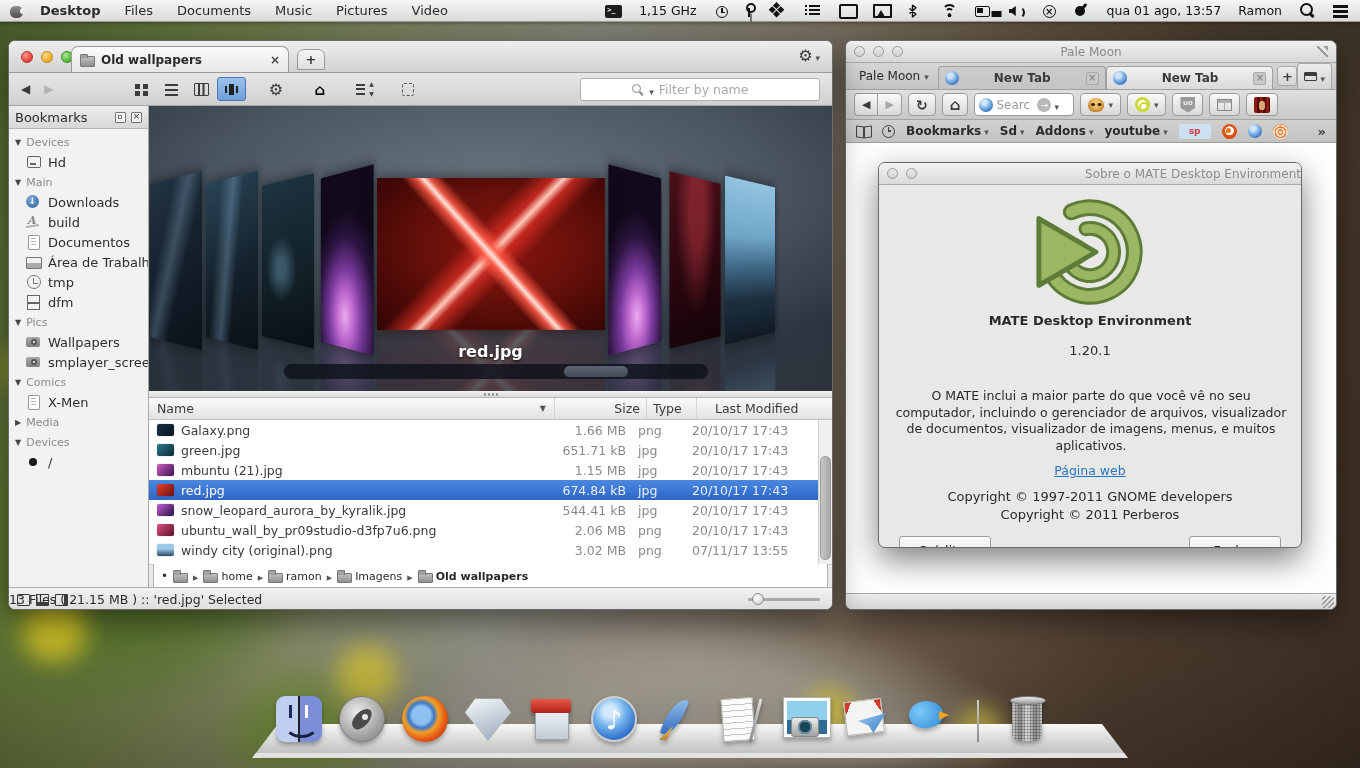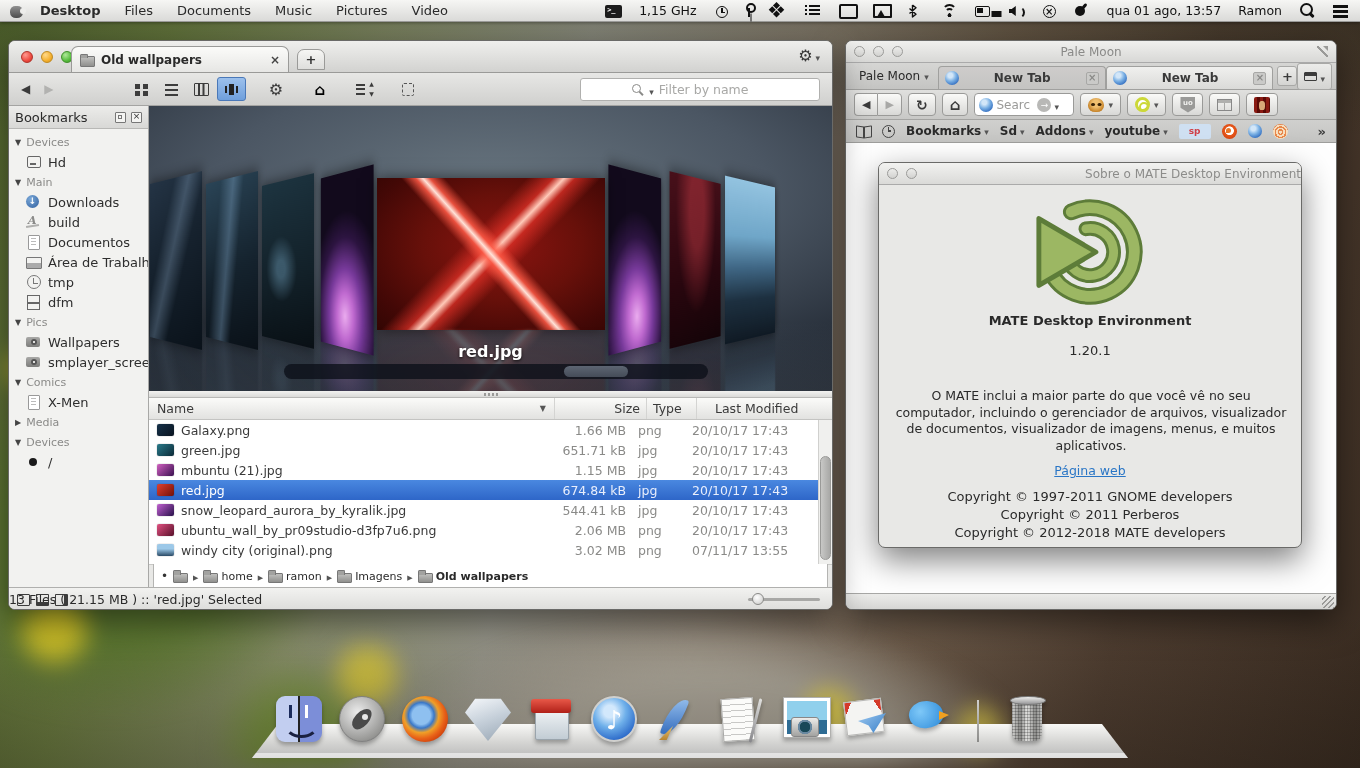--- a/index.html
+++ b/index.html
@@ -731,21 +731,20 @@
         </g>
         <polygon points="8,26 8,94 66,60" fill="#9cb763" stroke="#5d7c39" stroke-width="5" stroke-linejoin="round"></polygon>
       </svg>
       <div class="dlg-name">MATE Desktop Environment</div>
       <div class="dlg-version">1.20.1</div>
       <div class="dlg-desc">O MATE inclui a maior parte do que você vê no seu computador, incluindo o gerenciador de arquivos, visualizador de documentos, visualizador de imagens, menus, e muitos aplicativos.</div>
       <a class="dlg-link">Página web</a>
       <div class="dlg-copy">
           <div class="dlg-copyline">Copyright © 1997-2011 GNOME developers</div>
           <div class="dlg-copyline">Copyright © 2011 Perberos</div>
-          <div class="dlg-copyline">Copyright © 2012-2018 MATE developers</div>
         </div>
       <div class="dlg-buttons">
         <span class="dlg-btn">Créditos</span>
         <span class="dlg-btn">Fechar</span>
       </div>
     </div>
   </div>
 
   <div class="dock">
     <div class="shelf"></div>

